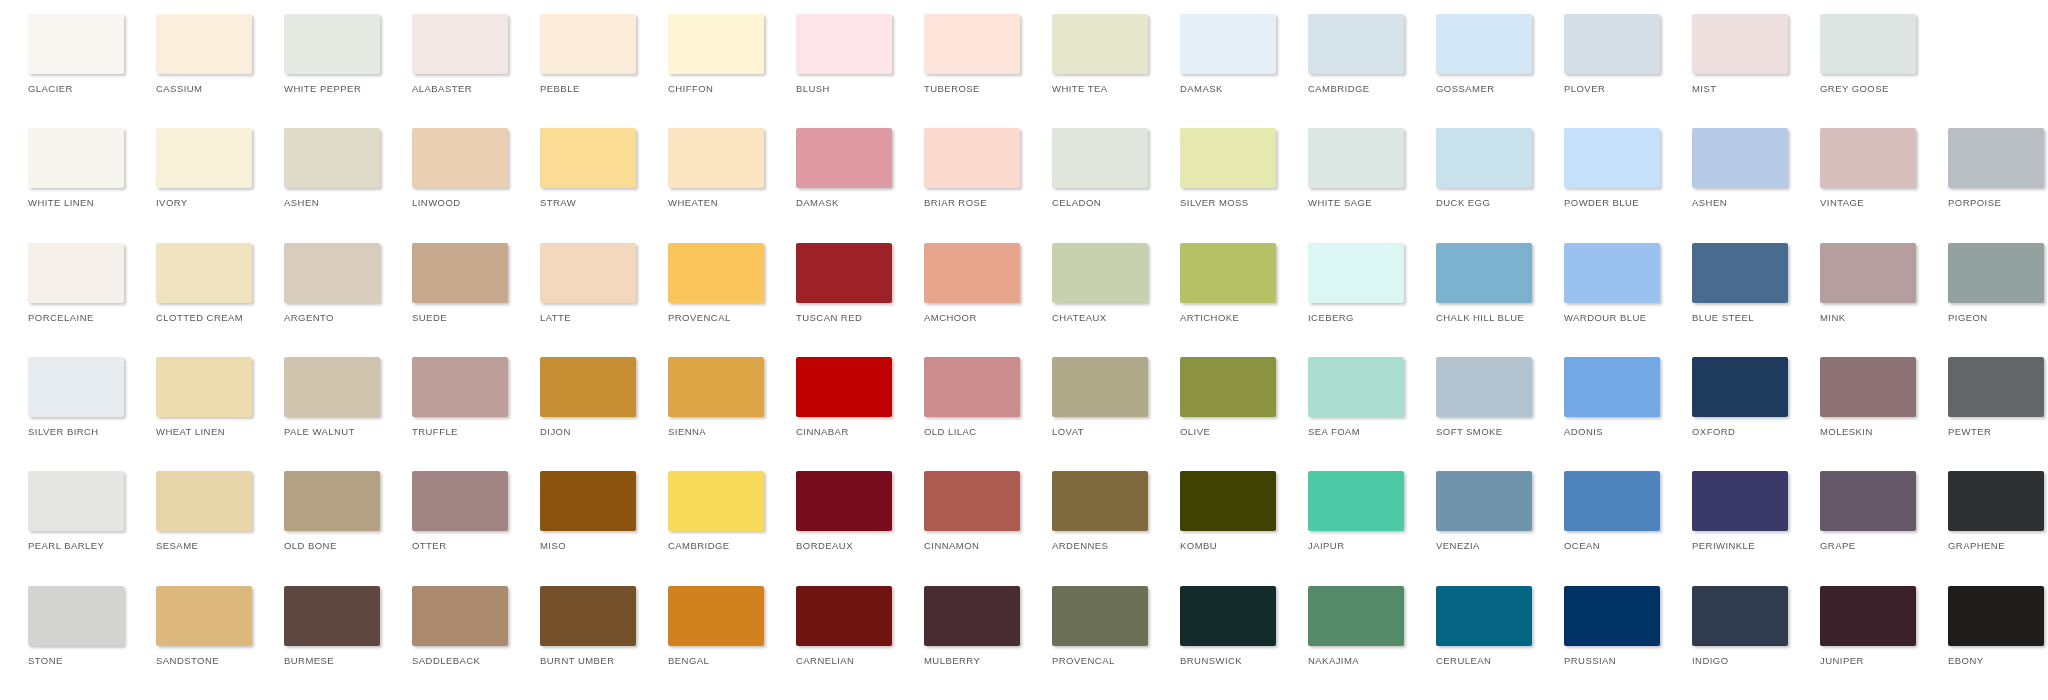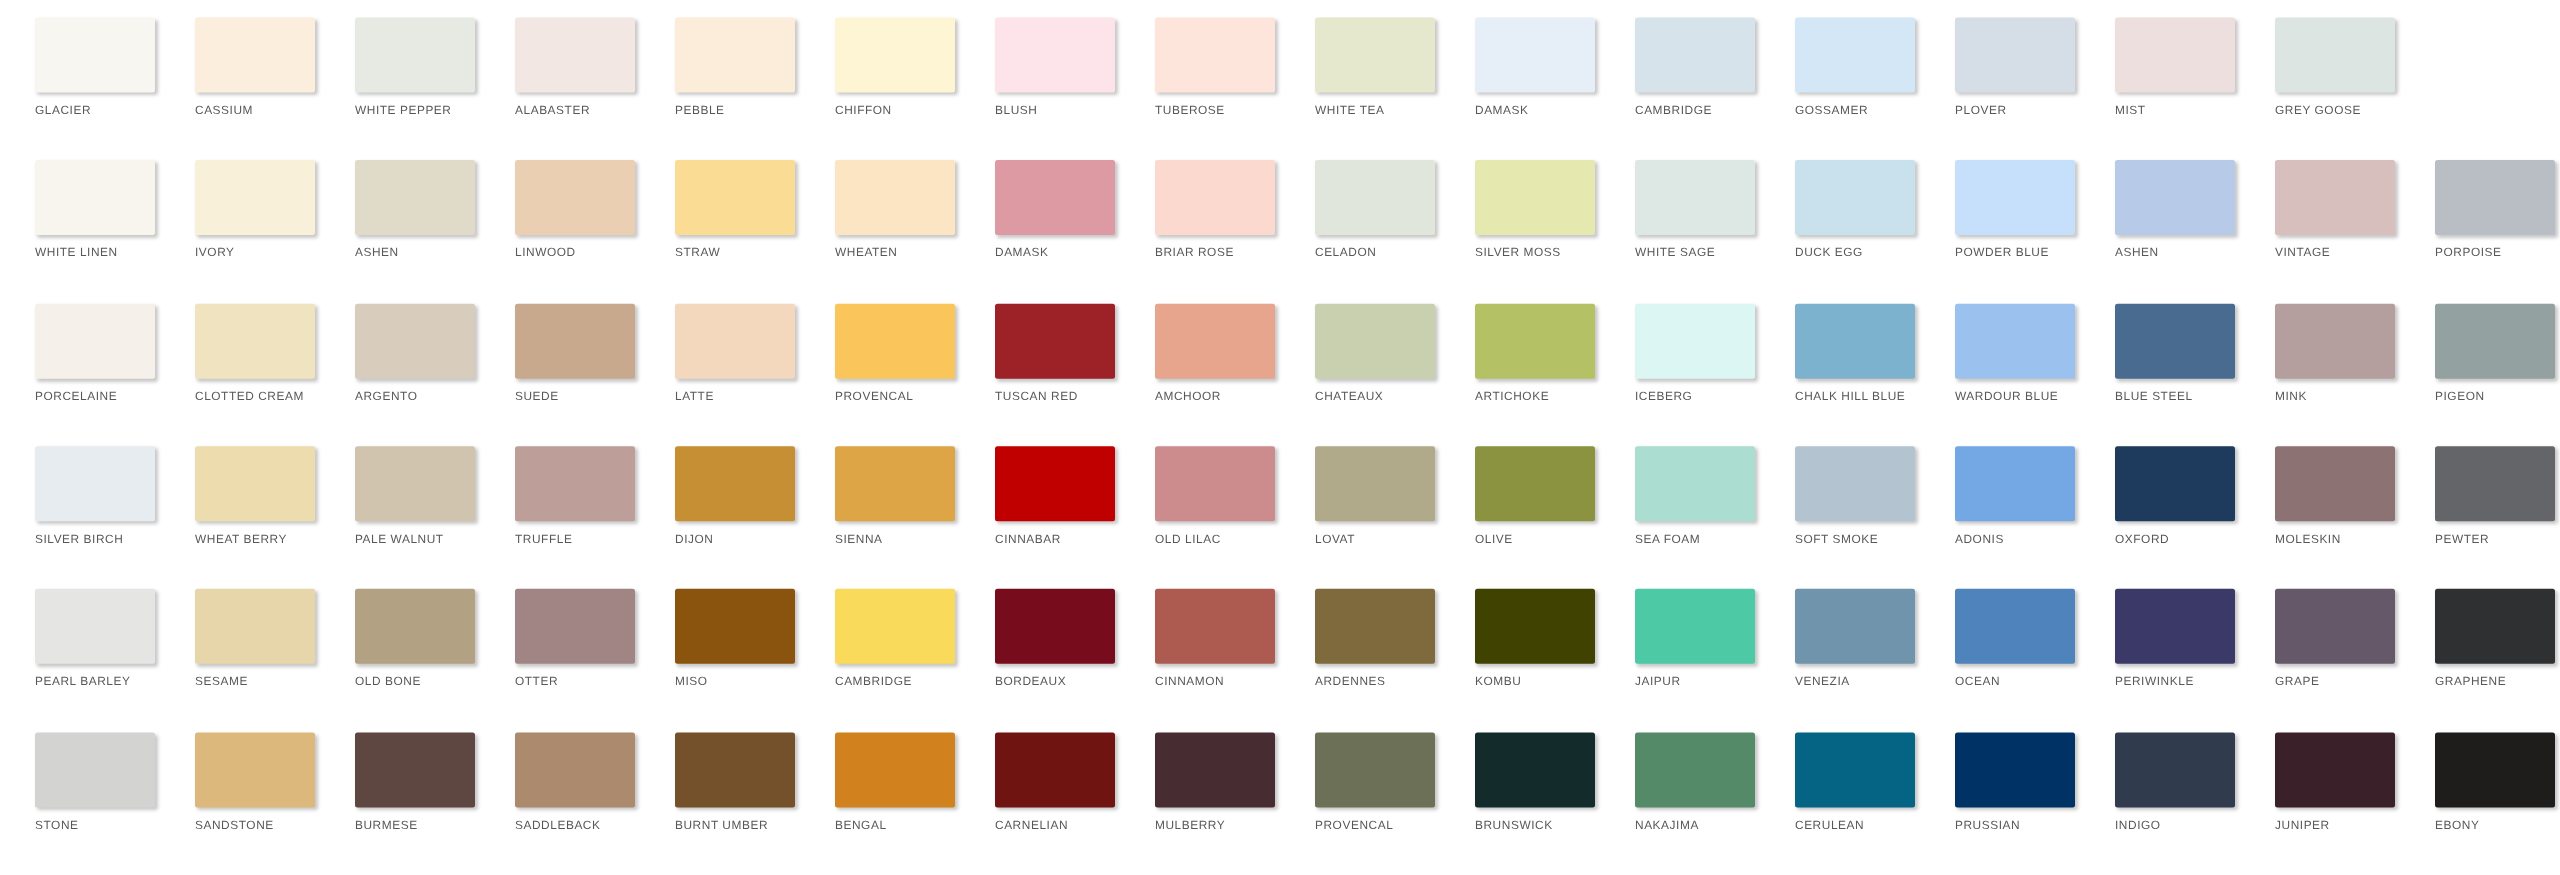--- a/index.html
+++ b/index.html
@@ -251,21 +251,21 @@
         <div class="swatch-label">PIGEON</div>
       </div>
     </div>
     <div class="palette-row">
       <div class="swatch-cell">
         <div class="swatch-chip" style="background-color: rgb(230, 236, 239);"></div>
         <div class="swatch-label">SILVER BIRCH</div>
       </div>
       <div class="swatch-cell">
         <div class="swatch-chip" style="background-color: rgb(236, 220, 174);"></div>
-        <div class="swatch-label">WHEAT BERRY</div>
+        <div class="swatch-label">WHEAT LINEN</div>
       </div>
       <div class="swatch-cell">
         <div class="swatch-chip" style="background-color: rgb(208, 196, 174);"></div>
         <div class="swatch-label">PALE WALNUT</div>
       </div>
       <div class="swatch-cell">
         <div class="swatch-chip" style="background-color: rgb(189, 158, 153);"></div>
         <div class="swatch-label">TRUFFLE</div>
       </div>
       <div class="swatch-cell">

